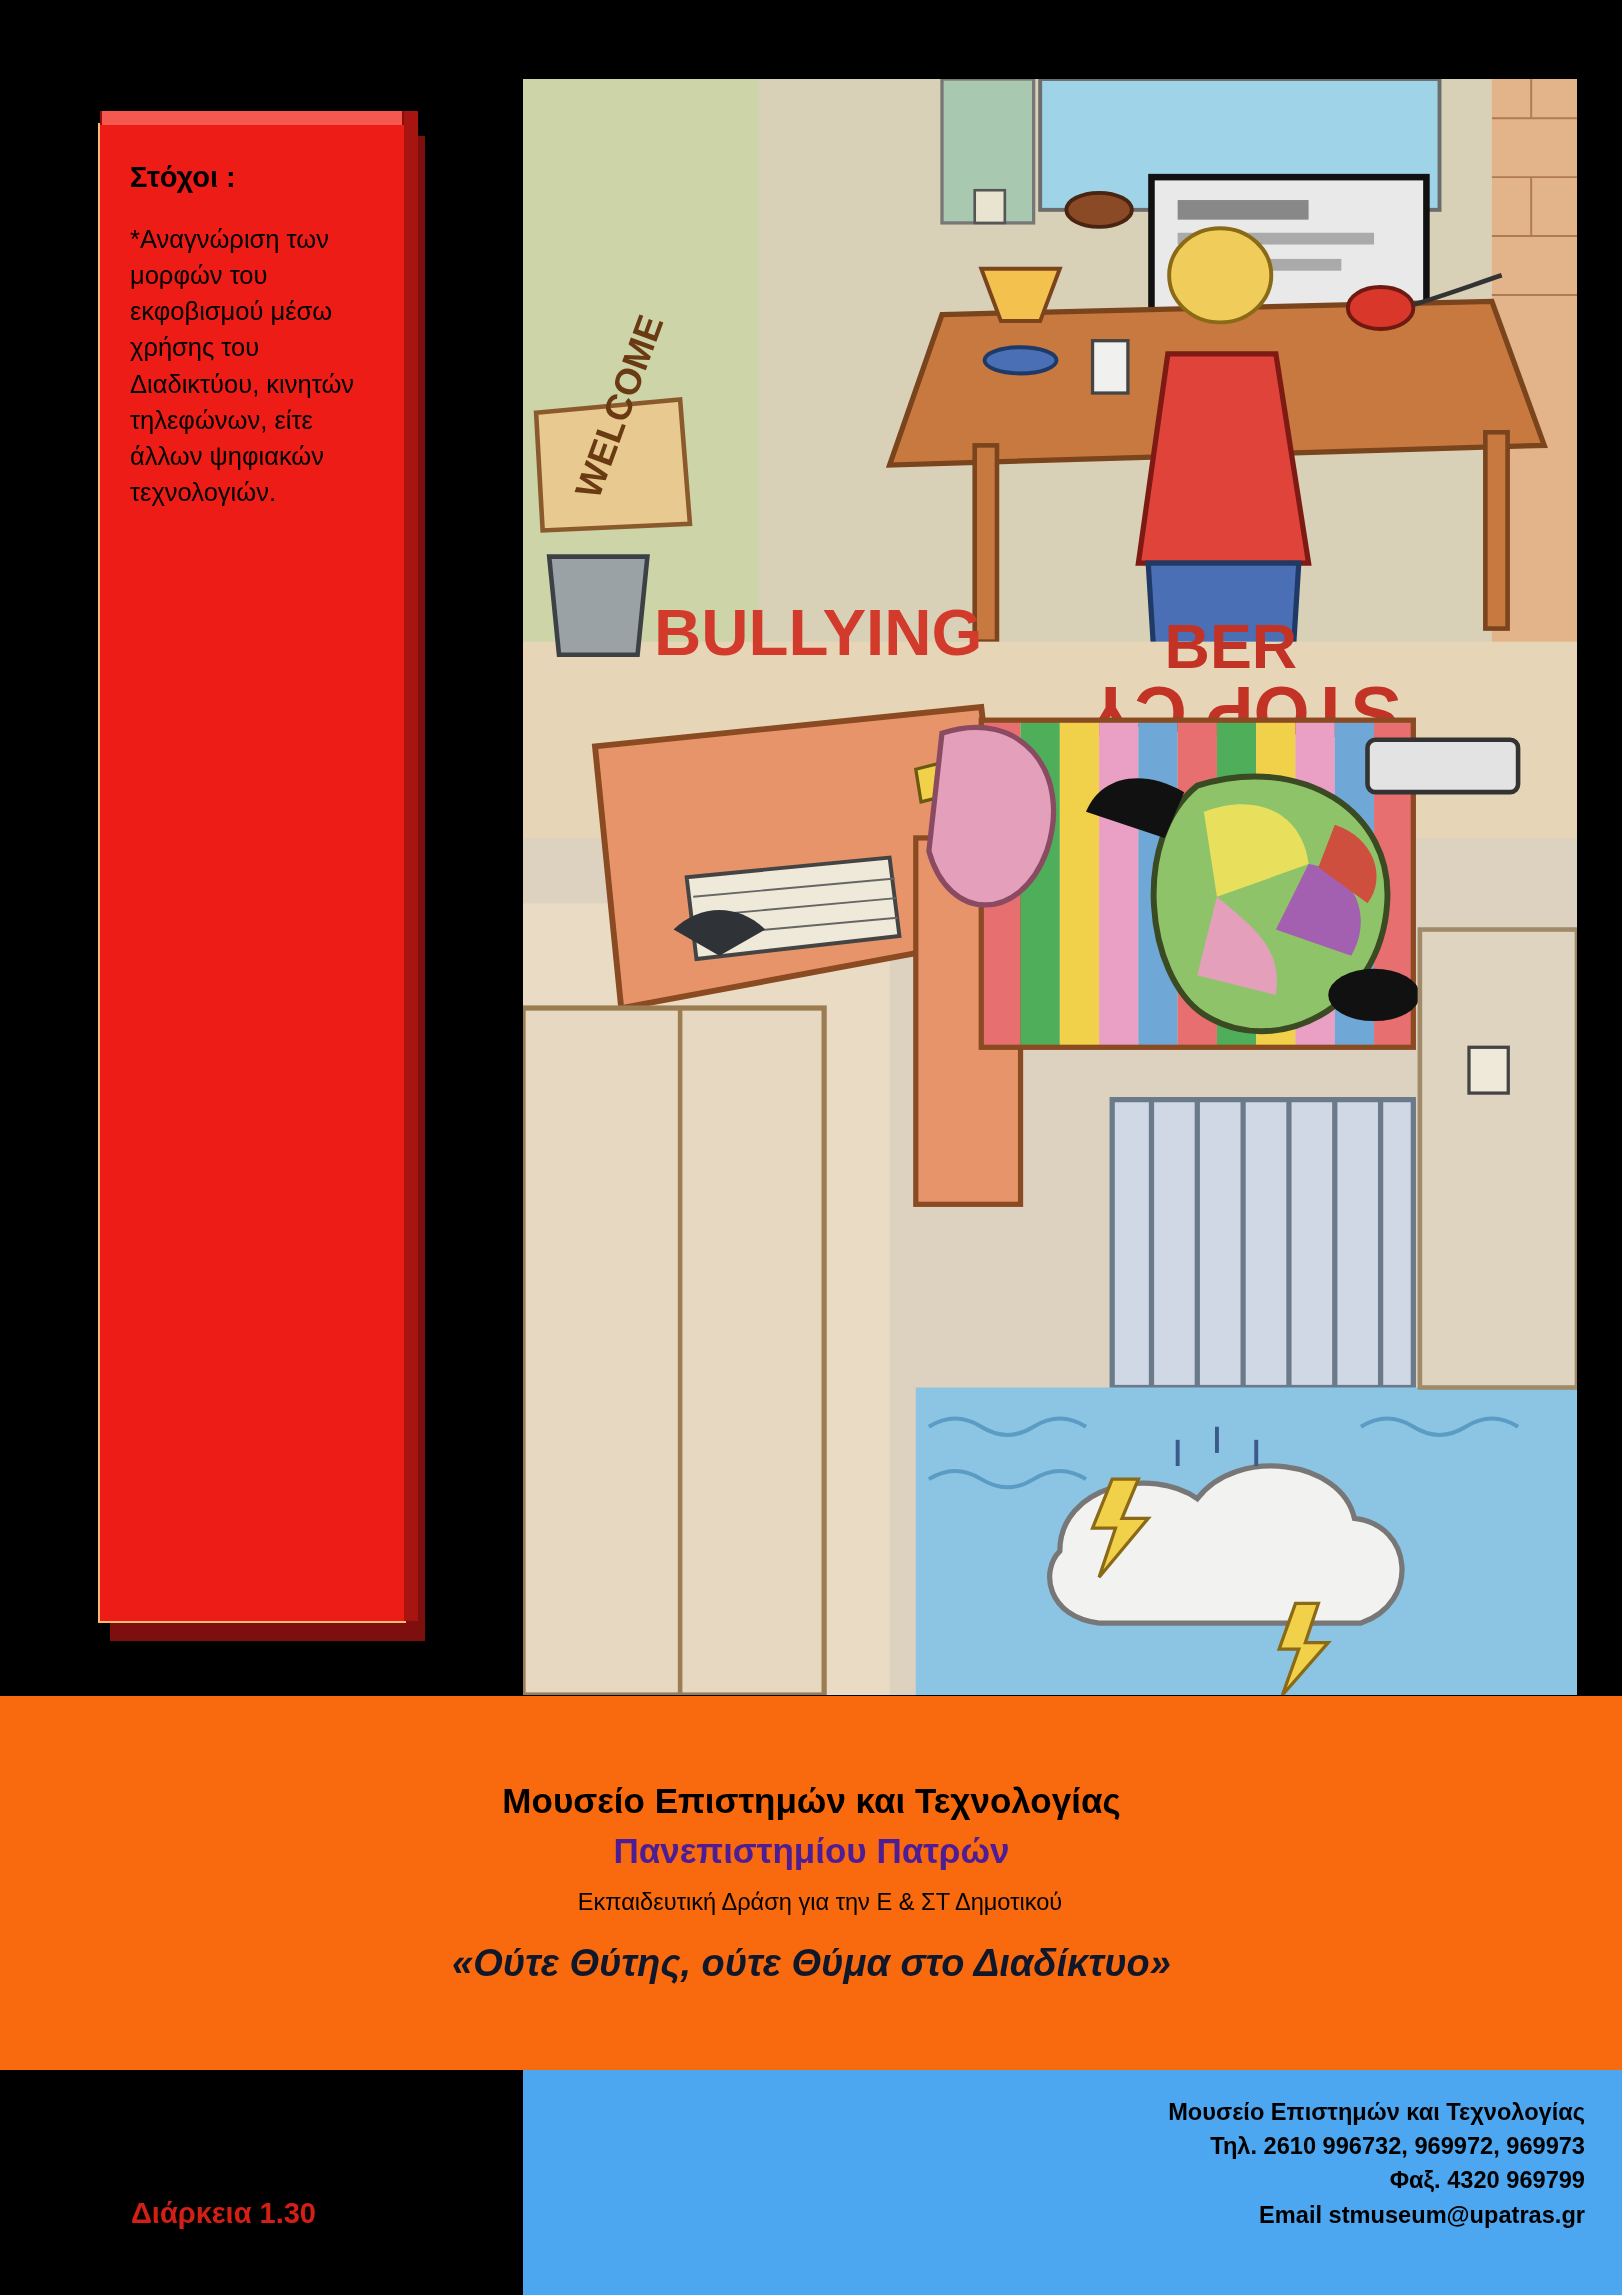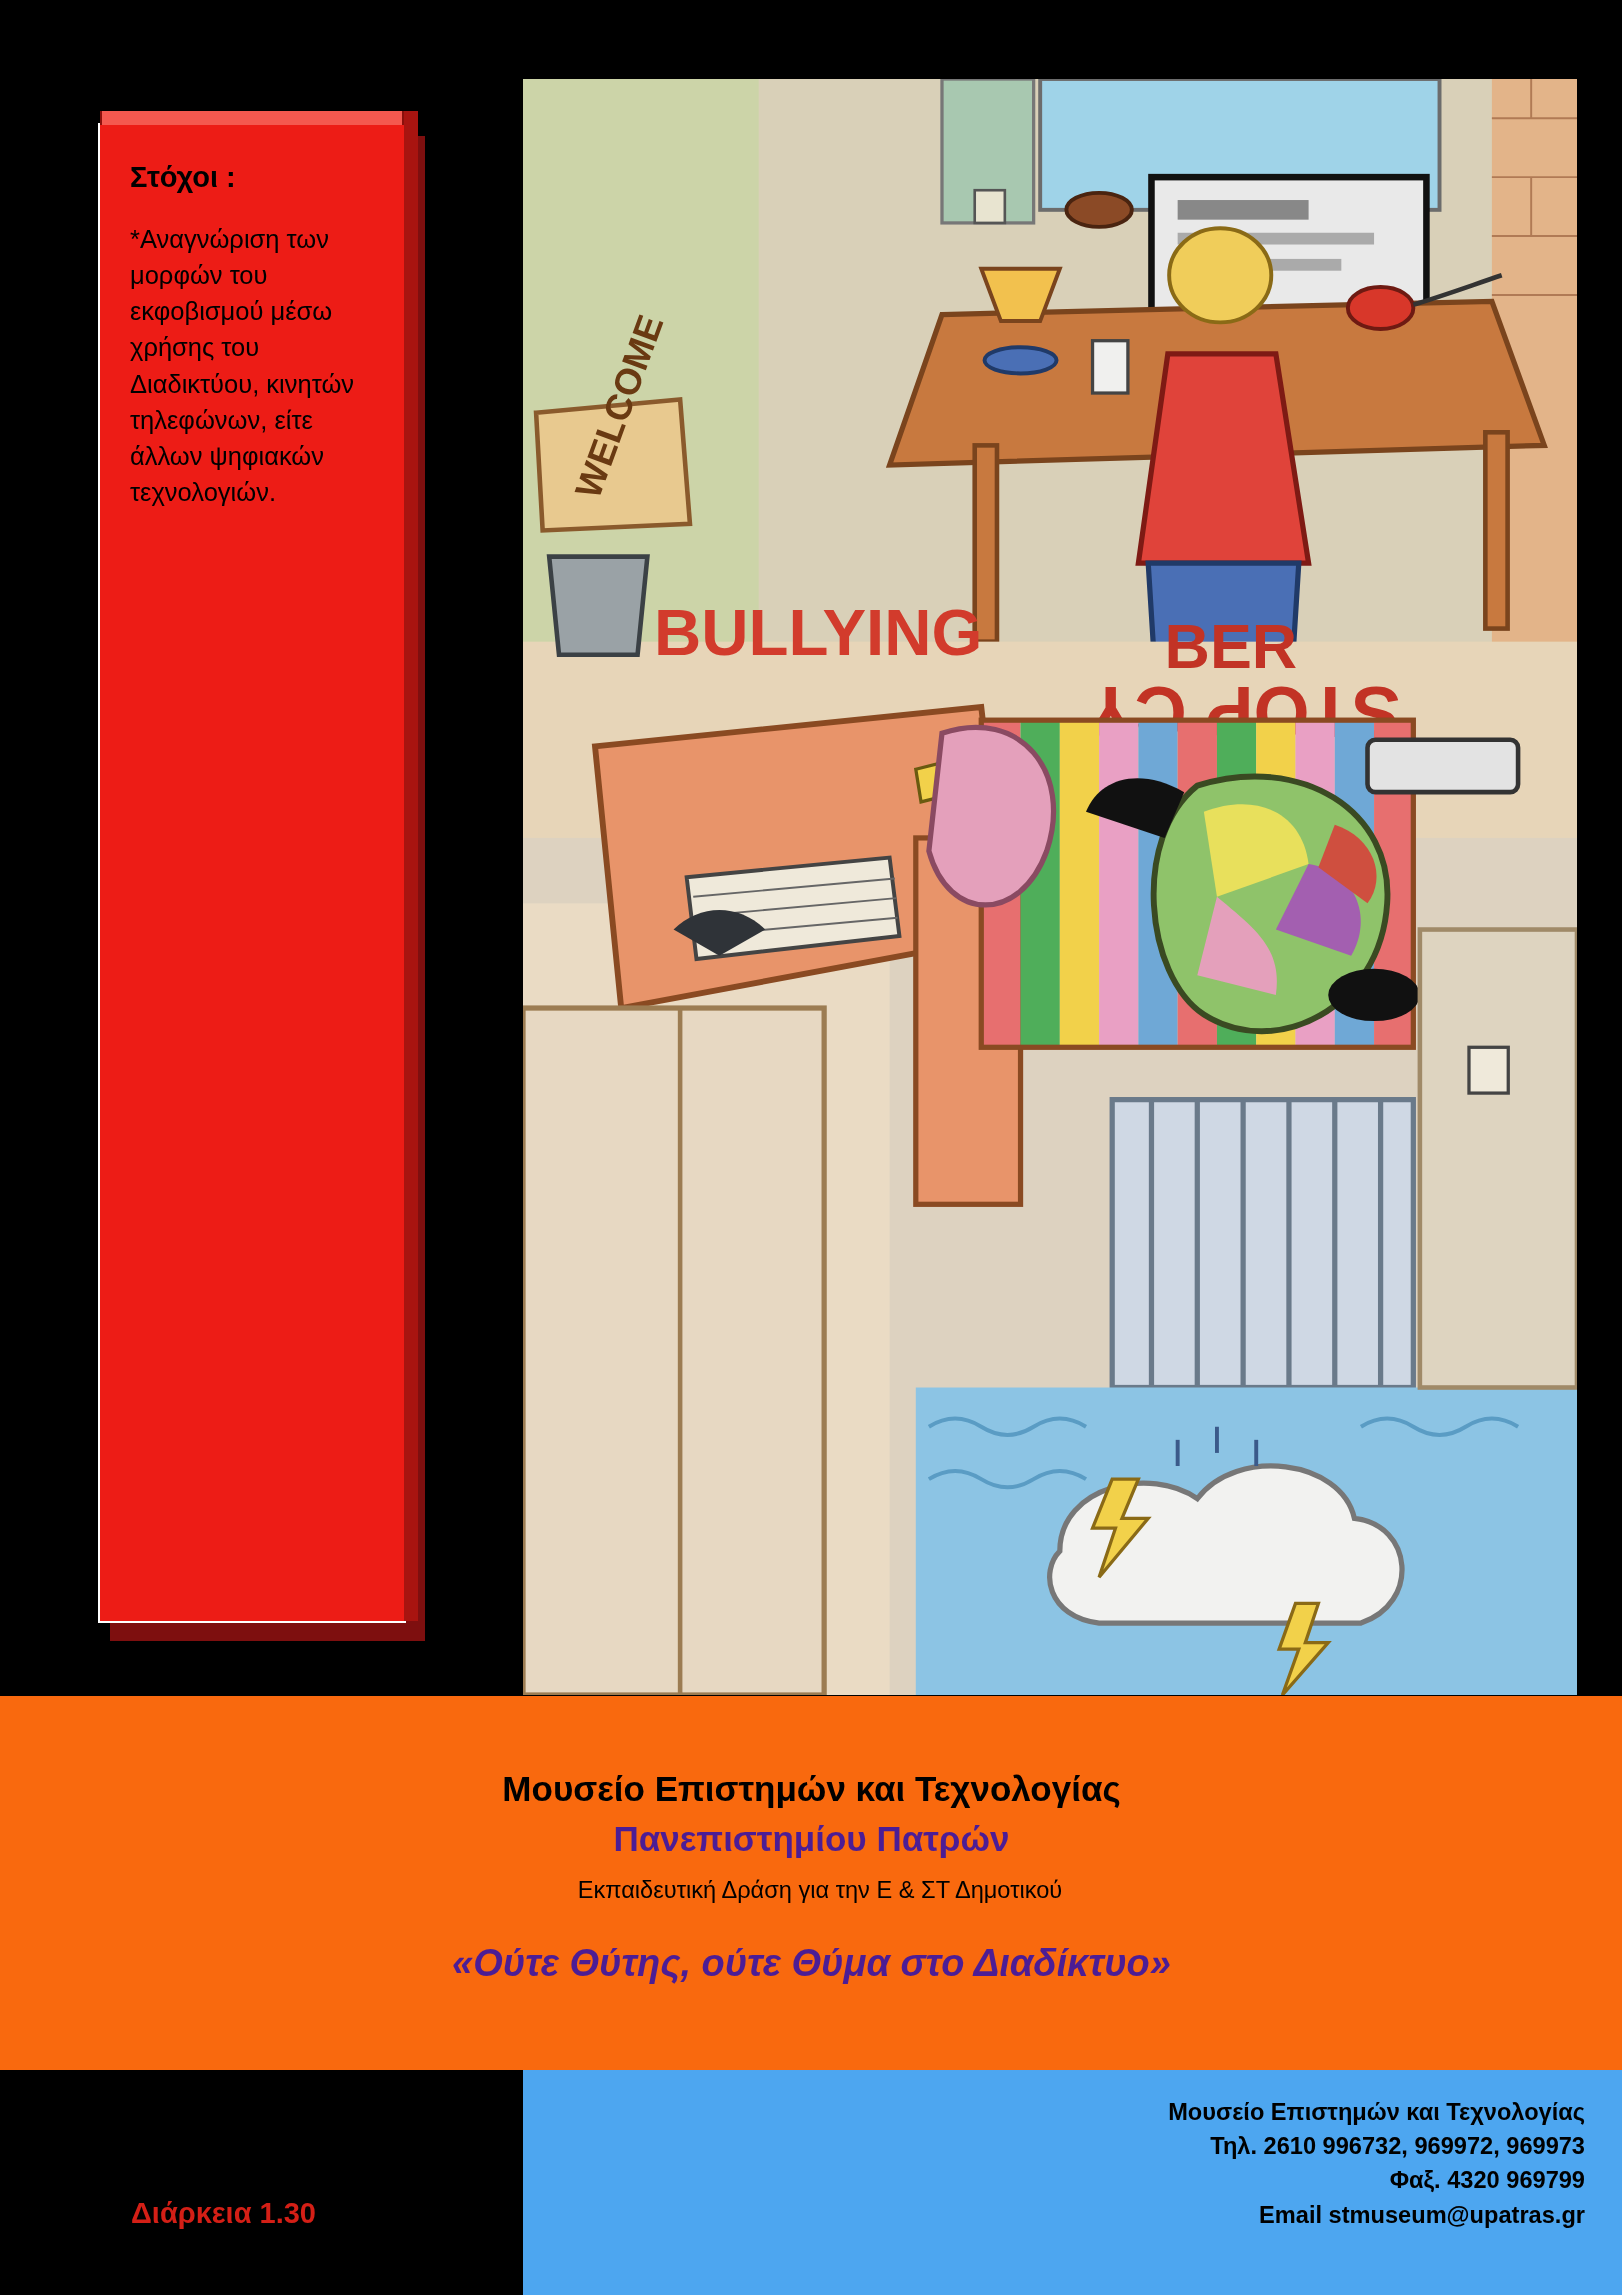--- a/index.html
+++ b/index.html
@@ -32,21 +32,21 @@
     background: #7e0f0f;
     transform: skewY(0deg);
   }
   .goals-box {
     position: absolute;
     left: 98px;
     top: 123px;
     width: 308px;
     height: 1500px;
     background: #ed1c16;
-    border: 2px solid #ffffff;
+    border: 2px solid #fdba74;
     box-sizing: border-box;
     padding: 35px 29px 19.6px 30px;
     color: #000;
   }
   .goals-box .top-bevel {
     position: absolute;
     left: 0;
     top: -14.4px;
     width: 100%;
     height: 14.4px;
@@ -117,22 +117,22 @@
   }
   .action-line {
     font-size: 23.6px;
     color: #000;
     margin: 0 0 26px 17px;
   }
   .title-quote {
     font-size: 38px;
     font-weight: bold;
     font-style: italic;
-    color: #4c1d95;
-    margin: 12px;
+    color: #0f172a;
+    margin: 0;
   }
 
   
   .bottom-strip {
     position: absolute;
     left: 0;
     top: 2070px;
     width: 1623px;
     height: 225px;
     background: #000;

